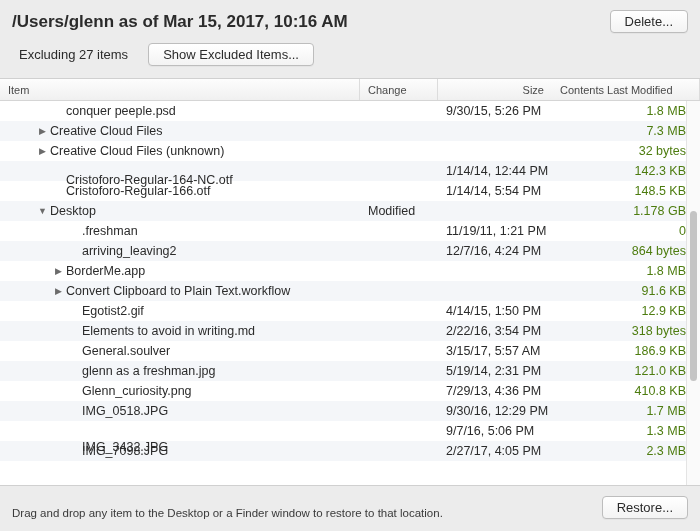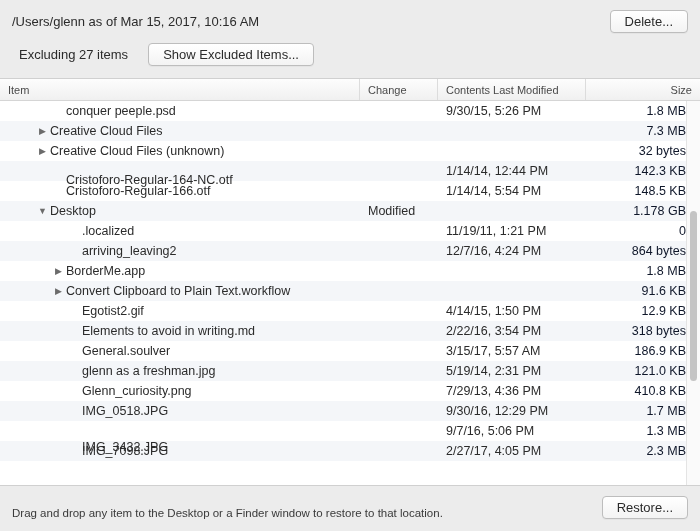--- a/index.html
+++ b/index.html
@@ -14,21 +14,21 @@
   .window {
     width: 700px; height: 531px;
     display: flex; flex-direction: column;
     background: #ececec;
   }
   .header {
     padding: 10px 12px 6px 12px;
     display: flex; align-items: center;
     justify-content: space-between;
   }
-  .path-title { font-size: 13px; font-weight: 400; }
+  .path-title { font-size: 17px; font-weight: 700; }
   .btn {
     background: linear-gradient(#ffffff,#f3f3f3);
     border: 1px solid #bdbdbd;
     border-radius: 4px;
     padding: 3px 14px;
     font-size: 13px;
     color: #2b2b2b;
     box-shadow: 0 1px 0 rgba(0,0,0,0.03);
     cursor: default;
   }
@@ -67,21 +67,21 @@
     overflow-y: auto;
     height: calc(100% - 22px);
   }
   .row {
     display: flex;
     height: 20px;
     align-items: center;
     font-size: 12.5px;
   }
   .row:nth-child(even) { background: #f4f6f9; }
-  .td.col-size { color: #0f172a; padding-right: 14px; text-align: right;}
+  .td.col-size { color: #4d7c0f; padding-right: 14px; text-align: right;}
   .item-cell {
     display: flex; align-items: center;
     height: 100%;
   }
   .disclosure {
     width: 9px;
     font-size: 9px;
     color: #6b6b6b;
     display: inline-block;
     text-align: center;
@@ -121,22 +121,22 @@
 
   <div class="subheader">
     <span class="excluding">Excluding 27 items</span>
     <button class="btn">Show Excluded Items...</button>
   </div>
 
   <div class="table-wrap">
     <div class="thead">
       <div class="th col-item">Item</div>
       <div class="th col-change">Change</div>
+      <div class="th col-size" style="border-right:none">Size</div>
       <div class="th col-mod">Contents Last Modified</div>
-      <div class="th col-size" style="border-right:none">Size</div>
     </div>
     <div class="tbody" id="tbody">
         <div class="row">
           <div class="td col-item">
             <div class="item-cell" style="padding-left: 46px; align-items: center;">
               <span class="disclosure"></span>
               <span>conquer peeple.psd</span>
             </div>
           </div>
           <div class="td col-change"></div>
@@ -195,21 +195,21 @@
             </div>
           </div>
           <div class="td col-change">Modified</div>
           <div class="td col-mod"></div>
           <div class="td col-size">1.178 GB</div>
         </div>
         <div class="row">
           <div class="td col-item">
             <div class="item-cell" style="padding-left: 62px;">
               <span class="disclosure"></span>
-              <span>.localized</span>
+              <span>.freshman</span>
             </div>
           </div>
           <div class="td col-change"></div>
           <div class="td col-mod">11/19/11, 1:21 PM</div>
           <div class="td col-size">0</div>
         </div>
         <div class="row">
           <div class="td col-item">
             <div class="item-cell" style="padding-left: 62px;">
               <span class="disclosure"></span>

